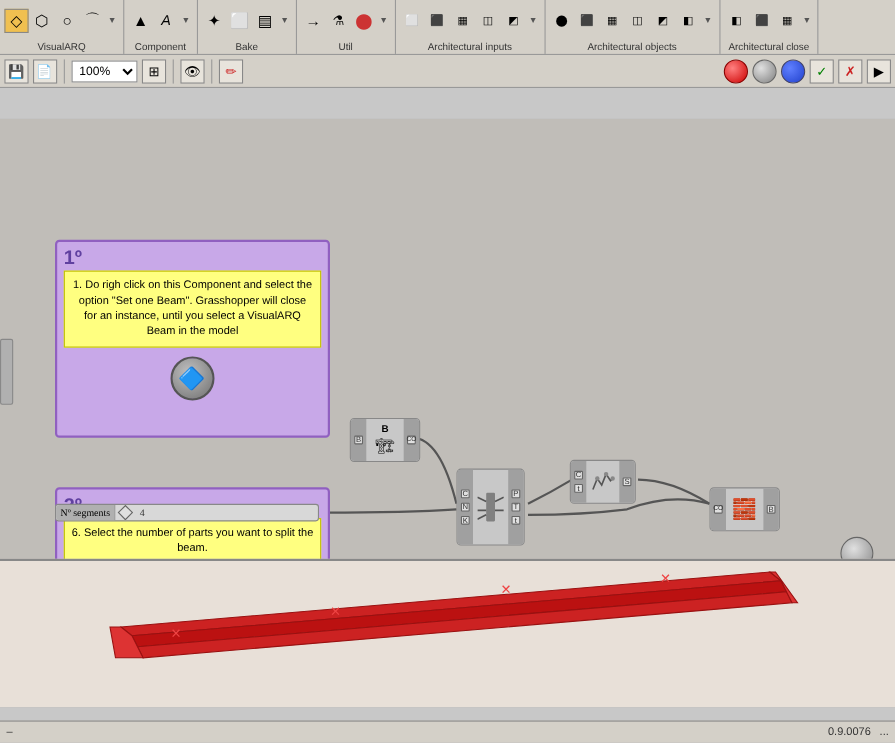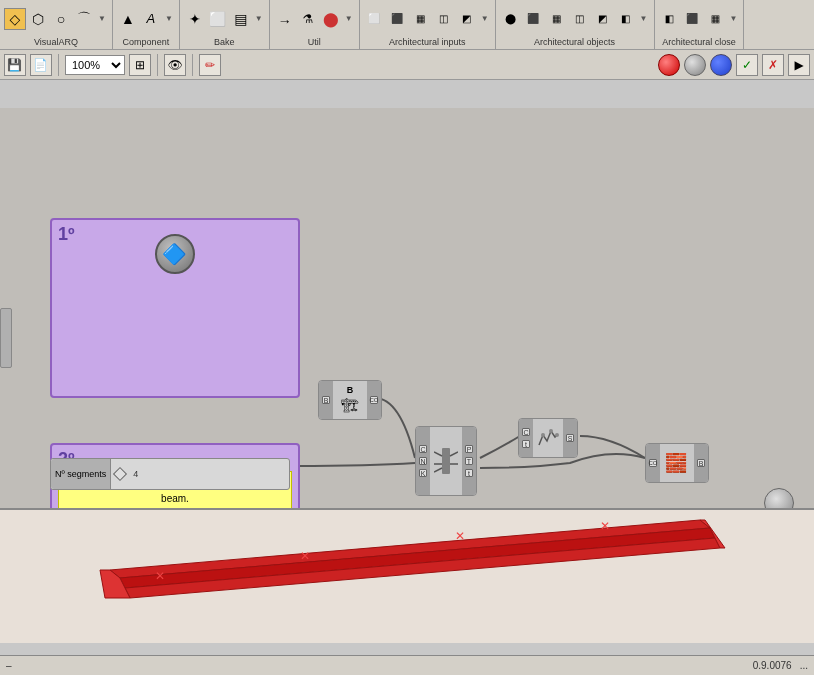--- a/index.html
+++ b/index.html
@@ -220,22 +220,23 @@
     }
 
     
     .input-node {
       position: absolute;
       background: #d8d8d8;
       border: 1px solid #888;
       border-radius: 3px;
       display: flex;
       align-items: center;
-      height: 32px;
+      height: 16px;
       font-size: 10px;
+      font-family: Liberation Serif, serif;
     }
     .input-node-label {
       background: #b0b0b0;
       padding: 0 4px;
       height: 100%;
       display: flex;
       align-items: center;
       border-radius: 3px 0 0 3px;
       font-size: 9px;
       border-right: 1px solid #888;
@@ -376,20 +377,21 @@
 
       <path d="M 480 360 Q 530 360 570 355 Q 610 340 645 350" fill="none" stroke="#555" stroke-width="2"></path>
 
       <path d="M 580 328 Q 610 328 645 350" fill="none" stroke="#555" stroke-width="2"></path>
 
       <path d="M 295 358 Q 370 358 415 355" fill="none" stroke="#555" stroke-width="2"></path>
     </svg>
 
     <div class="anno-box" style="left:50px;top:110px;width:250px;min-height:180px;">
       <span class="anno-number">1º</span>
+      <div class="anno-yellow">1. Do righ click on this Component and select the option "Set one Beam". Grasshopper will close for an instance, until you select a VisualARQ Beam in the model</div>
 
       <div style="display:flex;justify-content:center;margin-top:8px;">
         <div style="width:40px;height:40px;background:radial-gradient(circle at 40% 35%,#c0c0c0,#707070);border-radius:50%;border:2px solid #555;display:flex;align-items:center;justify-content:center;">
           <span style="font-size:20px;">🔷</span>
         </div>
       </div>
     </div>
 
     <div class="anno-box" style="left:50px;top:335px;width:250px;min-height:160px;">
       <span class="anno-number">2º</span>

